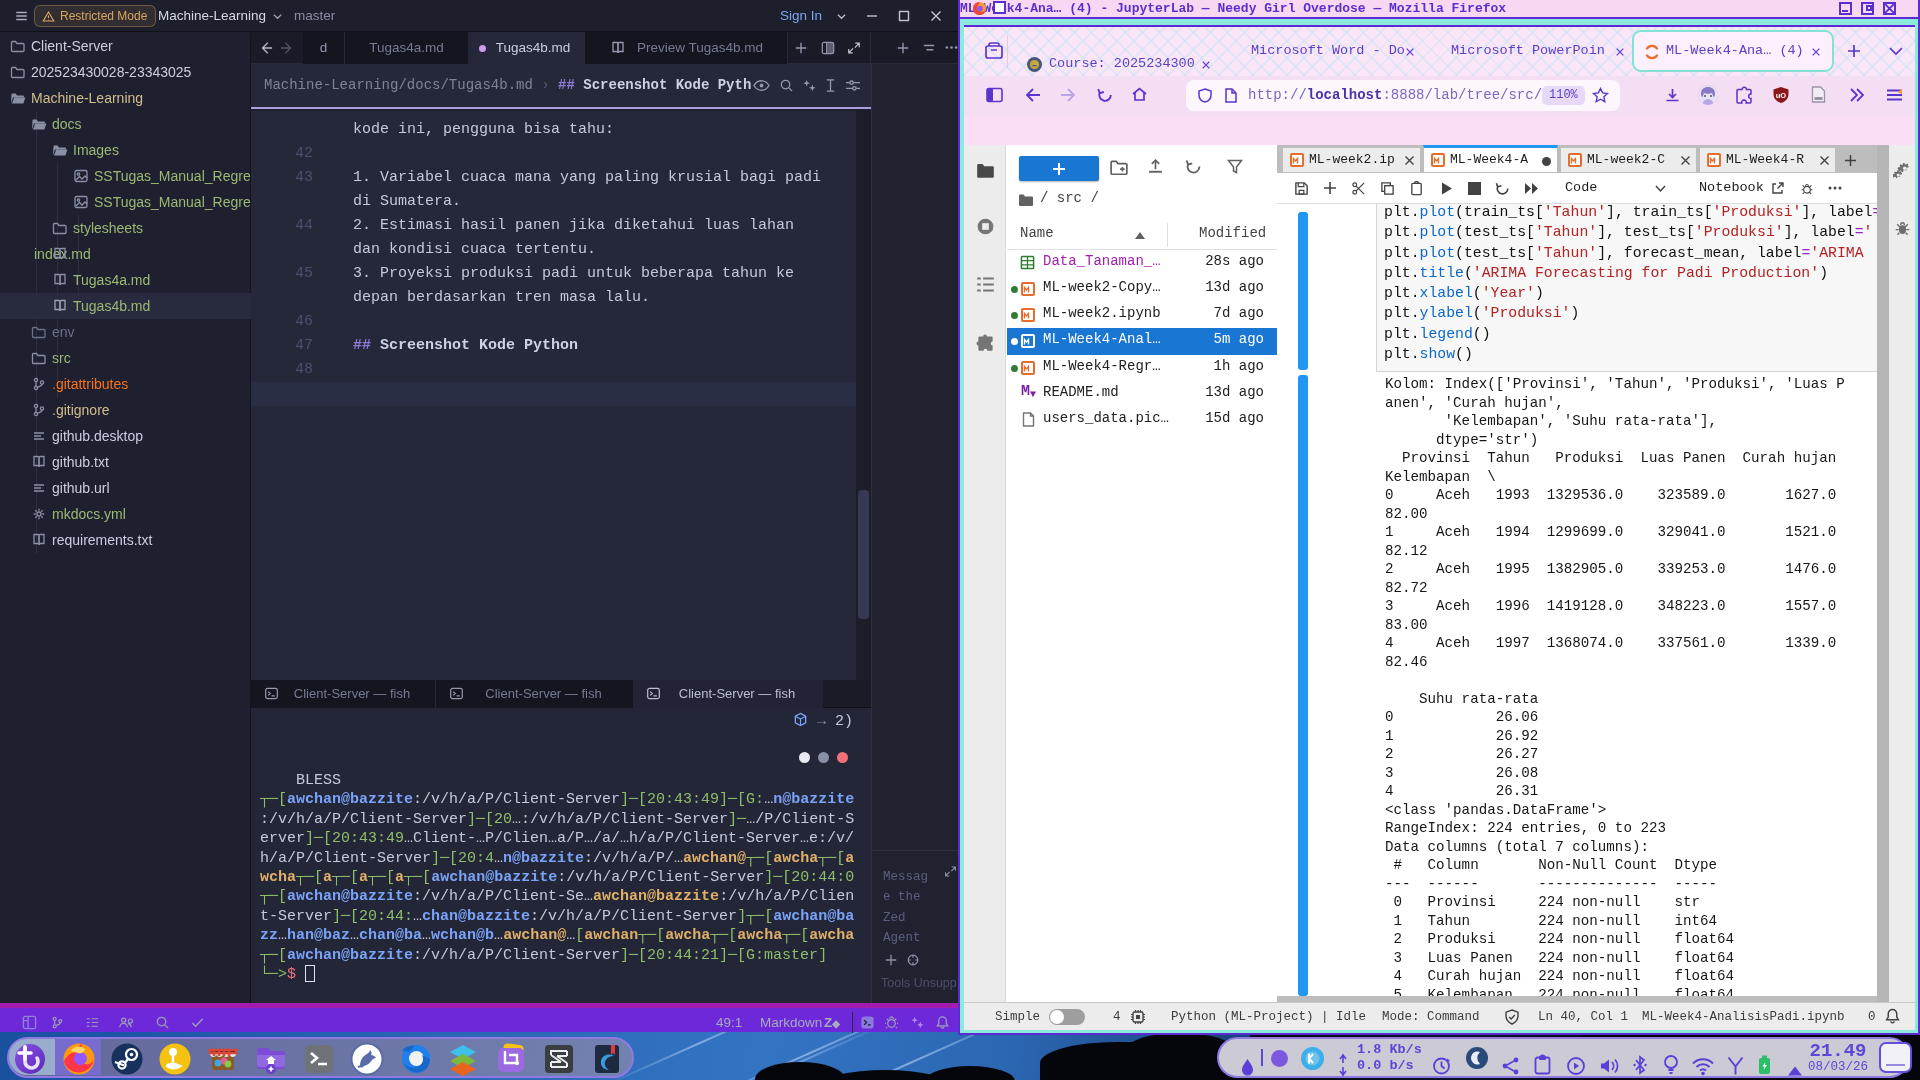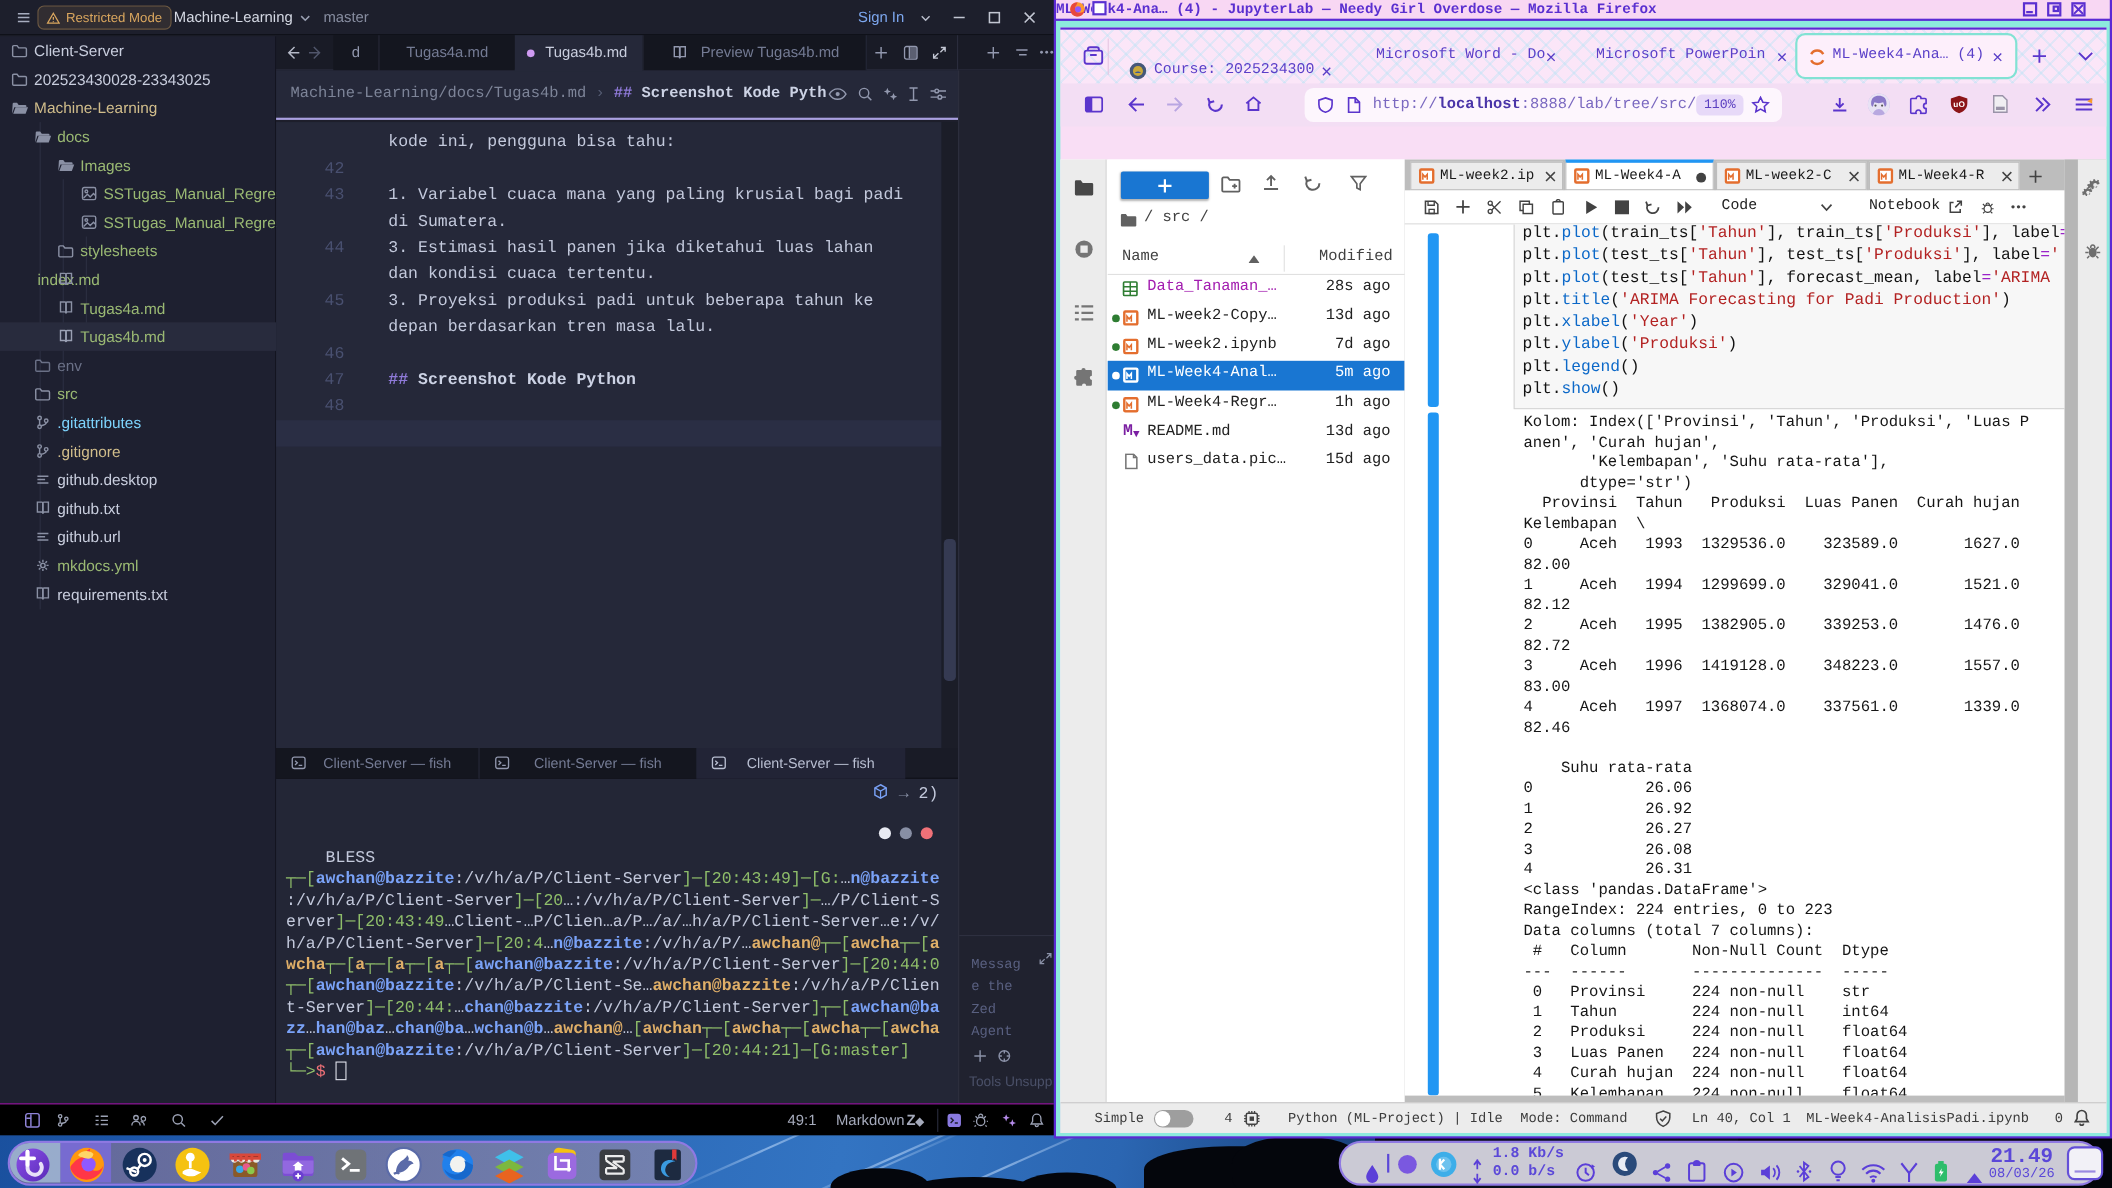--- a/index.html
+++ b/index.html
@@ -20,21 +20,21 @@
 .ztabs{left:251px;top:32px;right:0;height:32px;background:#191b26;border-bottom:1px solid #2a2c3c}
 .tab{position:absolute;top:0;height:32px;line-height:32px;text-align:center;font-size:13.5px;color:#747b94}
 .zcrumb{left:251px;top:64px;width:620px;height:45px;background:#252839;border-bottom:2px solid #aaa0e0}
 .zedit{left:251px;top:111px;width:605px;height:569px;background:#252839;overflow:hidden}
 .zsb{left:856px;top:111px;width:15px;height:569px;background:#1b1d28}
 .zagent{left:871px;top:64px;width:87px;bottom:29px;background:#20222f;border-left:1px solid #2e3040}
 .zterm{left:251px;top:680px;width:620px;height:323px;background:#232636}
 .eline{position:absolute;left:0;width:100%;height:24px;line-height:24px;font-family:"Liberation Mono",monospace;font-size:15px;white-space:pre}
 .gut{position:absolute;width:62px;text-align:right;color:#495070}
 .etx{position:absolute;left:102px;color:#c3c9dc}
-.zstatus{left:0;bottom:0;width:958px;height:29px;background:#000000;border-top:1px solid #a21caf}
+.zstatus{left:0;bottom:0;width:958px;height:29px;background:#6d28d9;border-top:5px solid #a21caf}
 .si{position:absolute;top:7px;width:15px;height:15px;color:#9ba1b4}
 .term{font-family:"Liberation Mono",monospace;font-size:15px;line-height:19.4px;white-space:pre}
 .g{color:#8fbe6a}.bb{color:#7aa2f7;font-weight:bold}.wt{color:#c3c9dc}.yb{color:#e0af68;font-weight:bold}.rd{color:#f07178}
 
 #ff{left:958px;top:0;width:962px;height:1035px;background:#5b2ad4;font-family:"Liberation Mono",monospace}
 .fftitle{left:2px;top:0;right:2px;height:17px;background:#f8d7f3;color:#5a2fd0;font-size:13px;font-weight:bold;line-height:17px;white-space:nowrap}
 .ffaqua{left:2px;top:19px;right:2px;bottom:2px;background:#8ceadd;padding:6px 3px 3px 4px}
 .ffinner{width:100%;height:100%;border-top:2px solid #5b2ad4;background:#f9def5;position:relative;overflow:hidden}
 .ffpattern{position:absolute;left:0;top:0;right:0;height:49px;background:
  repeating-linear-gradient(45deg,rgba(170,226,244,.30) 0 2px,transparent 2px 12px),
@@ -177,21 +177,21 @@
           <use href="#bk"></use>
         </svg><span style="margin-left:73px;color:#9ab973">Tugas4b.md</span></div>
   <div class="zrow" style="left:0;top:286px;width:251px"><svg class="ic" style="left:31px;top:5px;color:#6a7086" viewBox="0 0 16 16">
           <use href="#fo"></use>
         </svg><span style="margin-left:52px;color:#6a7086">env</span></div>
   <div class="zrow" style="left:0;top:312px;width:251px"><svg class="ic" style="left:31px;top:5px;color:#8a90a4" viewBox="0 0 16 16">
           <use href="#fo"></use>
         </svg><span style="margin-left:52px;color:#9ab973">src</span></div>
   <div class="zrow" style="left:0;top:338px;width:251px"><svg class="ic" style="left:31px;top:5px;color:#8a90a4" viewBox="0 0 16 16">
           <use href="#gi"></use>
-        </svg><span style="margin-left:52px;color:#7dd3fc">.gitattributes</span></div>
+        </svg><span style="margin-left:52px;color:#f97316">.gitattributes</span></div>
   <div class="zrow" style="left:0;top:364px;width:251px"><svg class="ic" style="left:31px;top:5px;color:#8a90a4" viewBox="0 0 16 16">
           <use href="#gi"></use>
         </svg><span style="margin-left:52px;color:#d1bd8b">.gitignore</span></div>
   <div class="zrow" style="left:0;top:390px;width:251px"><svg class="ic" style="left:31px;top:5px;color:#8a90a4" viewBox="0 0 16 16">
           <use href="#li"></use>
         </svg><span style="margin-left:52px;color:#c9cede">github.desktop</span></div>
   <div class="zrow" style="left:0;top:416px;width:251px"><svg class="ic" style="left:31px;top:5px;color:#8a90a4" viewBox="0 0 16 16">
           <use href="#bk"></use>
         </svg><span style="margin-left:52px;color:#c9cede">github.txt</span></div>
   <div class="zrow" style="left:0;top:442px;width:251px"><svg class="ic" style="left:31px;top:5px;color:#8a90a4" viewBox="0 0 16 16">
@@ -269,21 +269,21 @@
         <circle cx="10" cy="11" r="1.8" fill="none" stroke="#9298ae" stroke-width="1.4"></circle>
       </svg>
  </div>
 
  <div class="zedit a">
   <div class="a" style="left:0;top:271px;width:605px;height:24px;background:#2a2e44"></div>
   <div class="eline" style="top:7px"><span class="etx">kode ini, pengguna bisa tahu:</span></div>
   <div class="eline" style="top:31px"><span class="gut">42</span></div>
   <div class="eline" style="top:55px"><span class="gut">43</span><span class="etx">1. Variabel cuaca mana yang paling krusial bagi padi</span></div>
   <div class="eline" style="top:79px"><span class="etx">di Sumatera.</span></div>
-  <div class="eline" style="top:103px"><span class="gut">44</span><span class="etx">3. Estimasi hasil panen jika diketahui luas lahan</span></div>
+  <div class="eline" style="top:103px"><span class="gut">44</span><span class="etx">2. Estimasi hasil panen jika diketahui luas lahan</span></div>
   <div class="eline" style="top:127px"><span class="etx">dan kondisi cuaca tertentu.</span></div>
   <div class="eline" style="top:151px"><span class="gut">45</span><span class="etx">3. Proyeksi produksi padi untuk beberapa tahun ke</span></div>
   <div class="eline" style="top:175px"><span class="etx">depan berdasarkan tren masa lalu.</span></div>
   <div class="eline" style="top:199px"><span class="gut">46</span></div>
   <div class="eline" style="top:223px"><span class="gut">47</span><span class="etx"><span style="color:#8f7ad8;font-weight:bold">##</span> <span style="color:#ccd2e4;font-weight:bold">Screenshot Kode Python</span></span></div>
   <div class="eline" style="top:247px"><span class="gut">48</span></div>
  </div>
  <div class="zsb a">
       <div class="a" style="left:2px;top:379px;width:11px;height:129px;background:#353a52;border-radius:4px"></div>
     </div>

